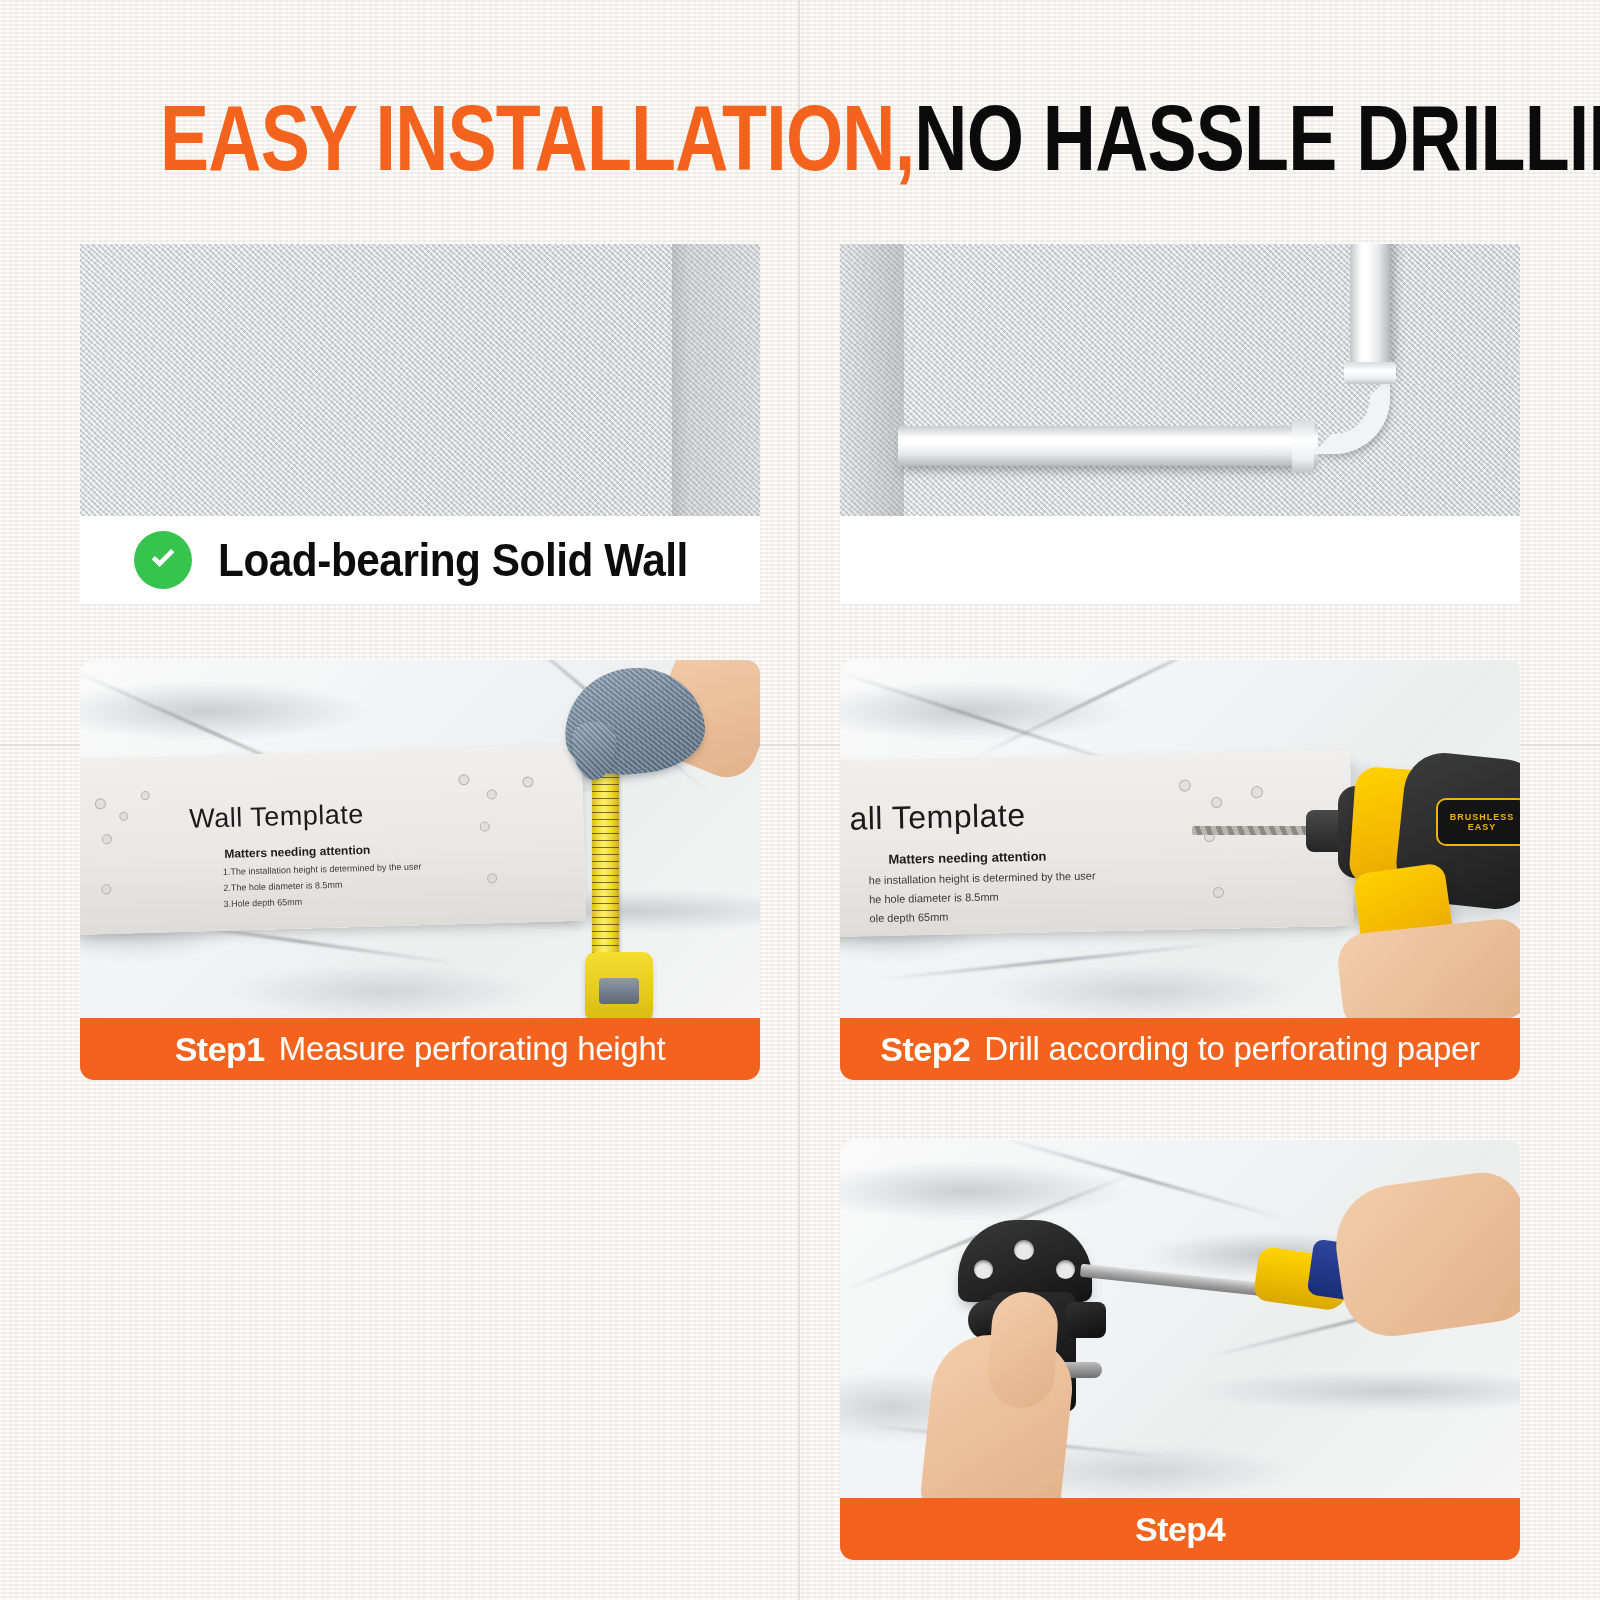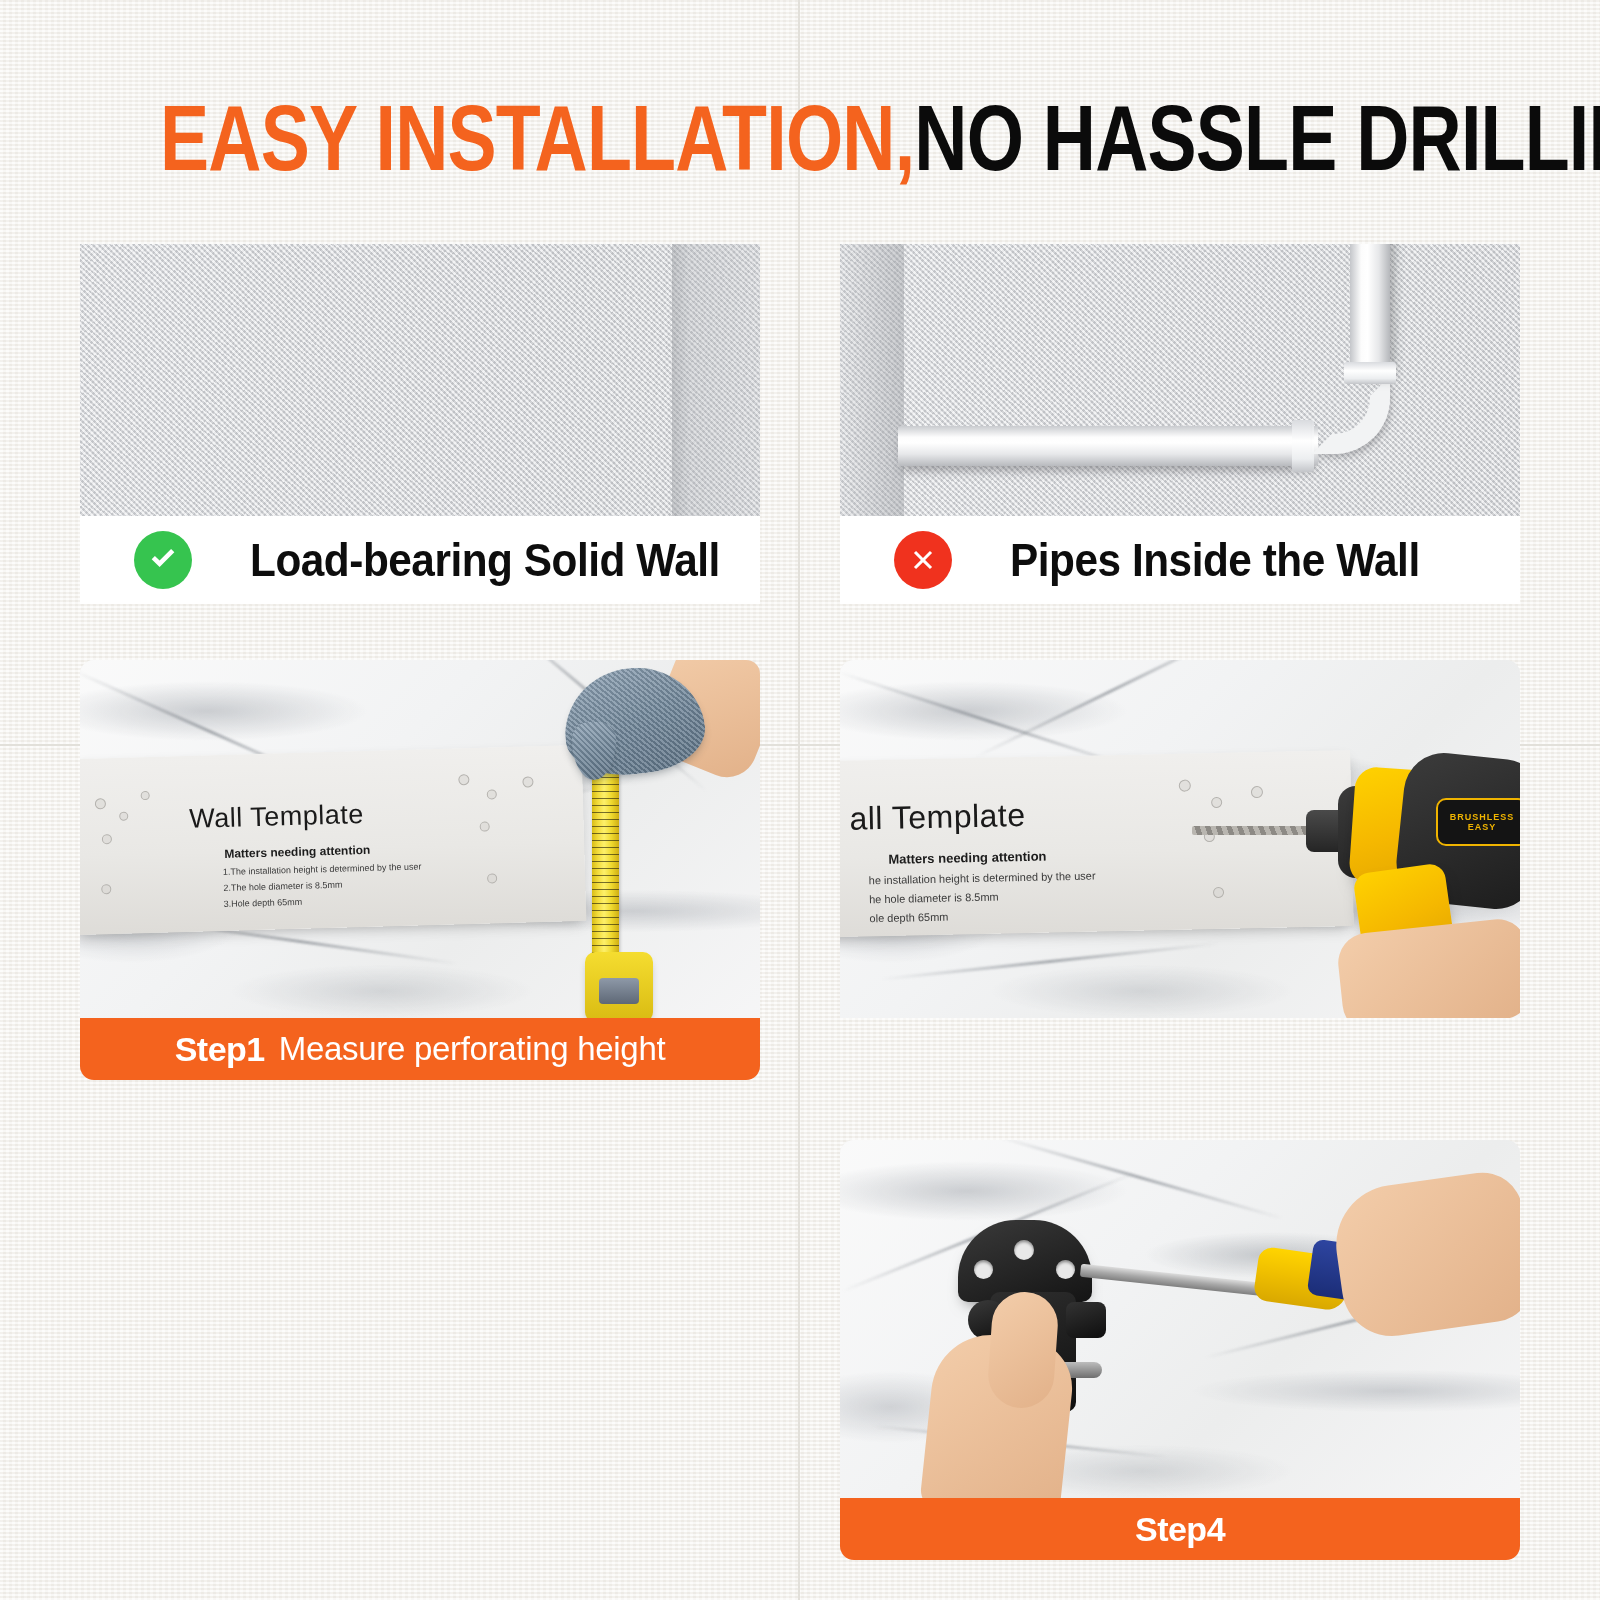--- a/index.html
+++ b/index.html
@@ -96,21 +96,20 @@
     background:linear-gradient(180deg,#d9dbdf,#ffffff 40%,#eceef0 75%,#c3c5c9);
     border-radius:3px;
   }
 
   
   .cmp-bar{
     position:absolute; left:0; right:0; top:272px; height:88px;
     display:flex; align-items:center;
     padding-left:54px;
     background:#ffffff;
-    gap:32px;
   }
   .badge{
     width:58px; height:58px; border-radius:50%;
     flex:0 0 58px;
     display:flex; align-items:center; justify-content:center;
     color:#fff; font-size:34px; font-weight:bold; line-height:1;
   }
   .badge.ok { background:#36c44f; }
   .badge.no { background:#f0321e; }
   .badge svg{ width:34px; height:34px; display:block; }
@@ -337,28 +336,20 @@
       <div class="wall"></div>
       <div class="wall-corner" style="left:0; right:auto; width:64px; background:linear-gradient(270deg,rgba(150,153,158,.42) 0%,rgba(196,199,203,.12) 100%);"></div>
 
       <div class="pipe-h" style="left:58px; top:182px; width:420px;"></div>
       <div class="coupling" style="left:452px; top:176px; width:22px; height:52px;"></div>
 
       <div class="pipe-elbow" style="left:472px; top:132px;"></div>
 
       <div class="pipe-v" style="left:510px; top:-10px; height:150px;"></div>
       <div class="coupling" style="left:504px; top:118px; width:52px; height:22px;"></div>
-    </div>
-    <div class="cmp-bar">
-      <div class="badge no">
-        <svg viewBox="0 0 24 24" aria-hidden="true">
-            <path d="M18.4 7.1 16.9 5.6 12 10.5 7.1 5.6 5.6 7.1l4.9 4.9-4.9 4.9 1.5 1.5 4.9-4.9 4.9 4.9 1.5-1.5-4.9-4.9Z" fill="#ffffff"></path>
-          </svg>
-      </div>
-      <div class="cmp-label">Pipes Inside the Wall</div>
     </div>
   </div>
 
   <div class="step" id="step1">
     <div class="step-photo">
       <div class="marble"></div>
       <div class="vein" style="left:-20px; top:70px;  width:300px; transform:rotate(24deg);"></div>
       <div class="vein" style="left:180px; top:160px; width:360px; transform:rotate(-12deg);"></div>
       <div class="vein" style="left:380px; top:40px;  width:280px; transform:rotate(40deg);"></div>
       <div class="vein" style="left:60px;  top:280px; width:320px; transform:rotate(8deg);"></div>
@@ -426,20 +417,24 @@
       <div class="drill-body" style="left:512px; top:112px; width:180px; height:118px; transform:rotate(4deg);"></div>
       <div class="drill-dark" style="left:560px; top:96px; width:140px; height:150px; border-radius:40px; transform:rotate(6deg);"></div>
       <div class="drill-badge" style="left:596px; top:138px; width:92px; height:48px;">
         <span>BRUSHLESS</span>
         <span>EASY</span>
       </div>
 
       <div class="drill-body" style="left:520px; top:208px; width:92px; height:118px; border-radius:16px; transform:rotate(-8deg);"></div>
       <div class="forearm" style="left:500px; top:266px; width:190px; height:100px; transform:rotate(-6deg);"></div>
     </div>
+    <div class="step-bar">
+      <span class="step-num">Step2</span>
+      <span class="step-txt">Drill according to perforating paper</span>
+    </div>
   </div>
 
 
   <div class="step" id="step4">
     <div class="step-photo">
       <div class="marble"></div>
       <div class="vein" style="left:-10px; top:90px;  width:320px; transform:rotate(-22deg);"></div>
       <div class="vein" style="left:150px; top:36px;  width:300px; transform:rotate(16deg);"></div>
       <div class="vein" style="left:360px; top:180px; width:300px; transform:rotate(-14deg);"></div>
       <div class="vein" style="left:30px;  top:300px; width:300px; transform:rotate(6deg);"></div>

